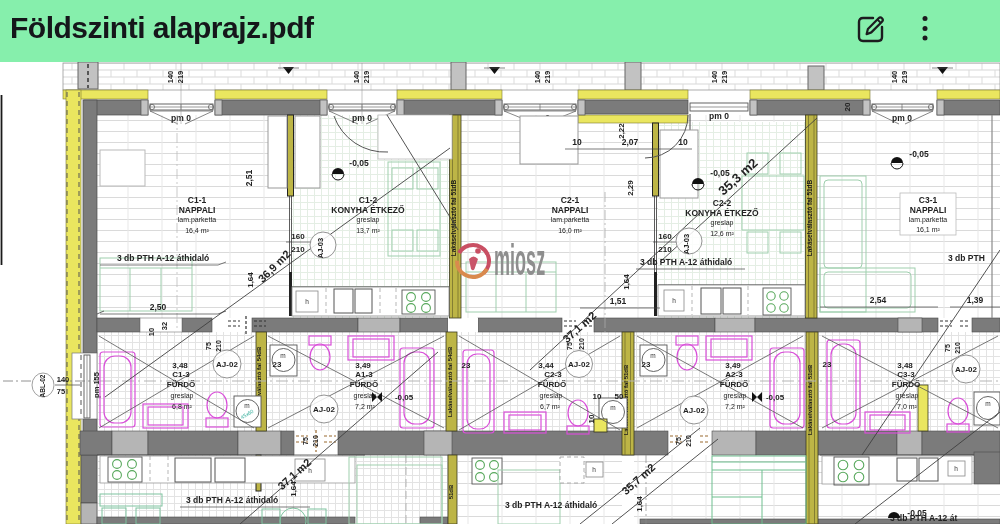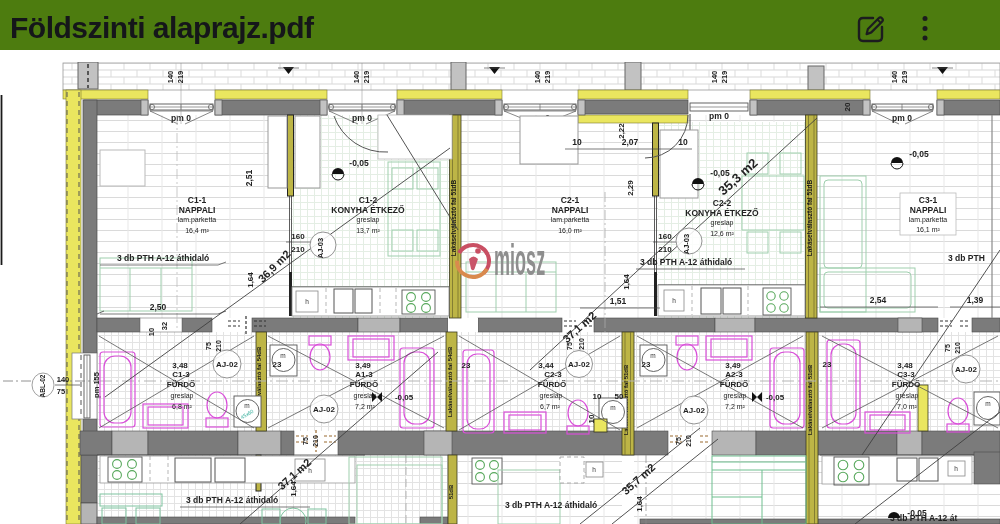--- a/index.html
+++ b/index.html
@@ -1,17 +1,17 @@
 <!DOCTYPE html>
 <html><head>
 <meta charset="utf-8">
 <style>
   html,body{margin:0;padding:0;background:#fff;width:1000px;height:524px;overflow:hidden;}
   body{font-family:"Liberation Sans", sans-serif;}
-  #bar{position:absolute;left:0;top:0;width:1000px;height:50px;background:#4d7c0f;}
+  #bar{position:absolute;left:0;top:0;width:1000px;height:62px;background:#86efac;}
   #title{position:absolute;left:10px;top:11px;font-size:30px;font-weight:700;color:#15161a;letter-spacing:-0.5px;}
   svg{position:absolute;left:0;top:0;}
   text{font-family:"Liberation Sans", sans-serif;}
 </style>
 </head>
 <body>
 
 <div id="bar">
 
   <div id="title">Földszinti alaprajz.pdf</div>

